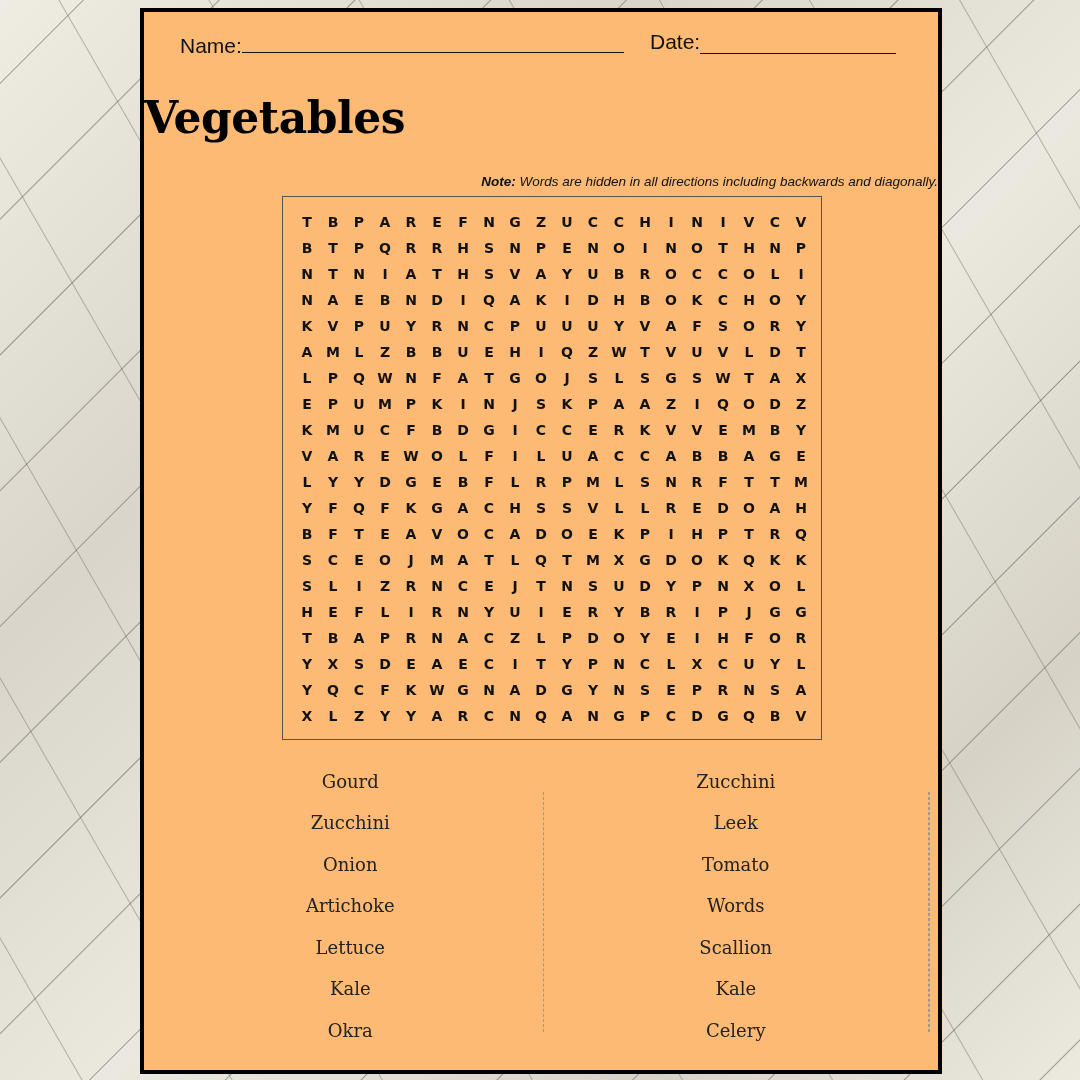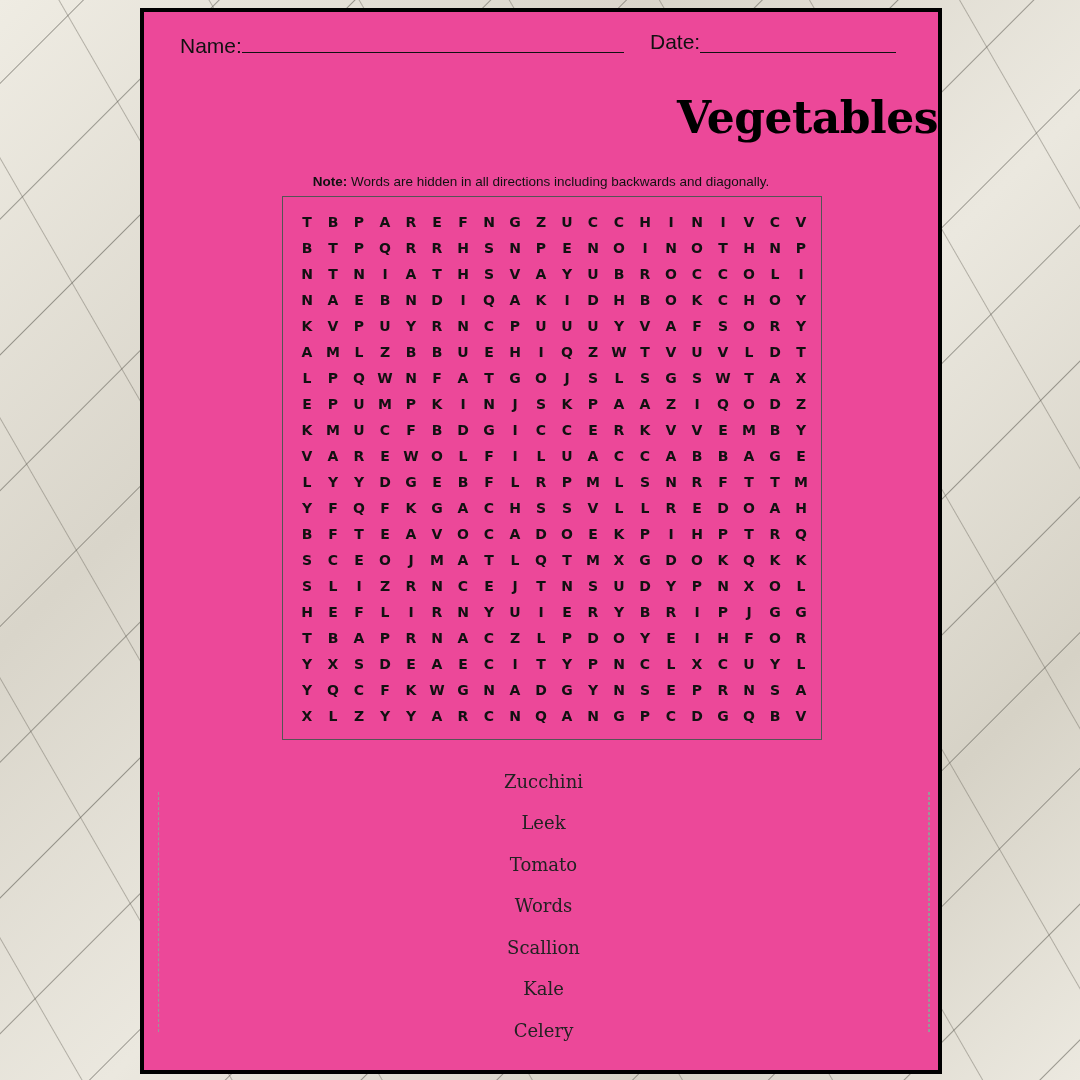--- a/index.html
+++ b/index.html
@@ -7,39 +7,39 @@
     width: 1080px; height: 1080px; position: relative; overflow: hidden;
     background-color: #e9e6dc;
     background-image:
       repeating-linear-gradient(135deg, rgba(0,0,0,0) 0px, rgba(0,0,0,0) 58px, rgba(90,88,80,0.55) 59px, rgba(0,0,0,0) 60px, rgba(0,0,0,0) 96px),
       repeating-linear-gradient(60deg, rgba(0,0,0,0) 0px, rgba(0,0,0,0) 70px, rgba(110,106,96,0.45) 71px, rgba(0,0,0,0) 72px, rgba(0,0,0,0) 130px),
       linear-gradient(135deg, #efece3 0%, #d9d5ca 30%, #ebe8df 55%, #d6d2c6 80%, #ece9e0 100%);
     font-family: "Liberation Sans", sans-serif;
   }
   .page {
     position: absolute; left: 140px; top: 8px; width: 794px; height: 1058px;
-    background: #ec4899; border: 4px solid #000;
+    background: #fdba74; border: 4px solid #000;
   }
   .header-line {
     position: absolute; top: 18px; left: 36px; right: 40px; height: 30px;
     font-family: "Liberation Sans", sans-serif; font-size: 21px; color: #111;
   }
   .name-field { position: absolute; left: 0; top: 0; display: flex; align-items: baseline; }
-  .date-field { position: absolute; left: 470px; top: 0; display: flex; align-items: flex-start; }
+  .date-field { position: absolute; left: 470px; top: 0; display: flex; align-items: flex-end; }
   .blank { display: inline-block; border-bottom: 1.5px solid #111; height: 22px; }
   .name-field .blank { width: 382px; }
   .date-field .blank { width: 196px; }
   .title {
-    position: absolute; top: 80px; left: 0; right: 0; text-align: right;
+    position: absolute; top: 80px; left: 0; right: 0; text-align: left;
     font-family: "DejaVu Serif", serif; font-weight: bold; font-size: 44px; color: #000;
     letter-spacing: -0.5px;
   }
   .note {
-    position: absolute; top: 162px; left: 0; right: 0; text-align: center;
-    font-family: "Liberation Sans", sans-serif; font-size: 13.5px; color: #111;
+    position: absolute; top: 162px; left: 0; right: 0; text-align: right;
+    font-family: "Liberation Sans", sans-serif; font-size: 13.5px; color: #111; font-style: italic;
   }
   .note b { font-weight: bold; }
   .grid-box {
     position: absolute; left: 138px; top: 184px; width: 540px; height: 544px;
     border: 1.5px solid #555; box-sizing: border-box;
   }
   .grid {
     position: absolute; left: 11px; top: 12px;
     display: grid; grid-template-columns: repeat(20, 26px); grid-auto-rows: 26px;
   }
@@ -483,20 +483,29 @@
         <div class="cell">C</div>
         <div class="cell">D</div>
         <div class="cell">G</div>
         <div class="cell">Q</div>
         <div class="cell">B</div>
         <div class="cell">V</div>
       </div>
   </div>
 
   <div class="word-list" id="word-list">
+      <div class="word-col">
+        <div class="word">Gourd</div>
+        <div class="word">Zucchini</div>
+        <div class="word">Onion</div>
+        <div class="word">Artichoke</div>
+        <div class="word">Lettuce</div>
+        <div class="word">Kale</div>
+        <div class="word">Okra</div>
+      </div>
       <div class="divider"></div>
       <div class="word-col">
         <div class="word">Zucchini</div>
         <div class="word">Leek</div>
         <div class="word">Tomato</div>
         <div class="word">Words</div>
         <div class="word">Scallion</div>
         <div class="word">Kale</div>
         <div class="word">Celery</div>
       </div>

